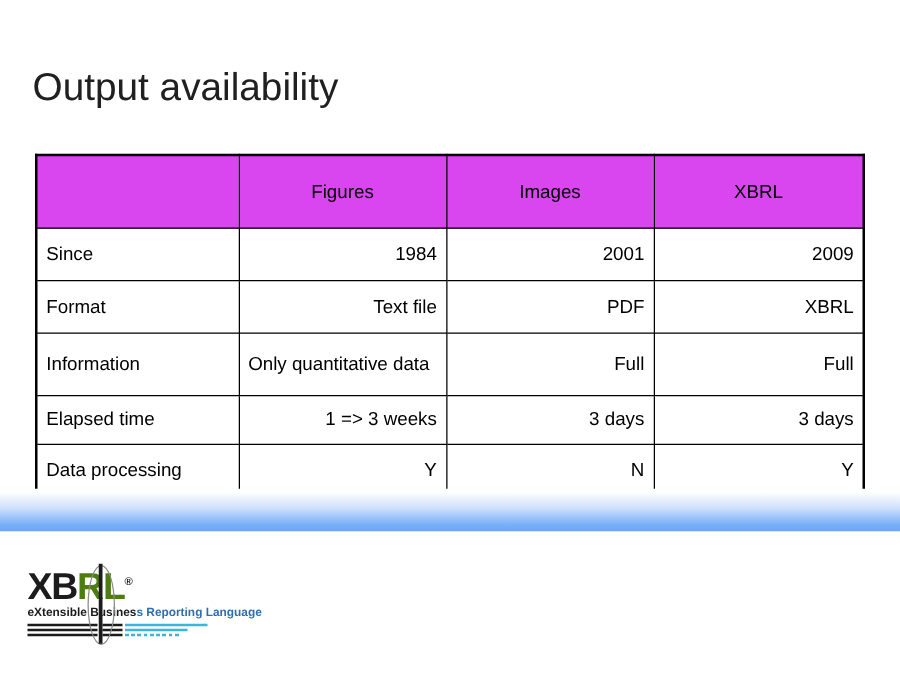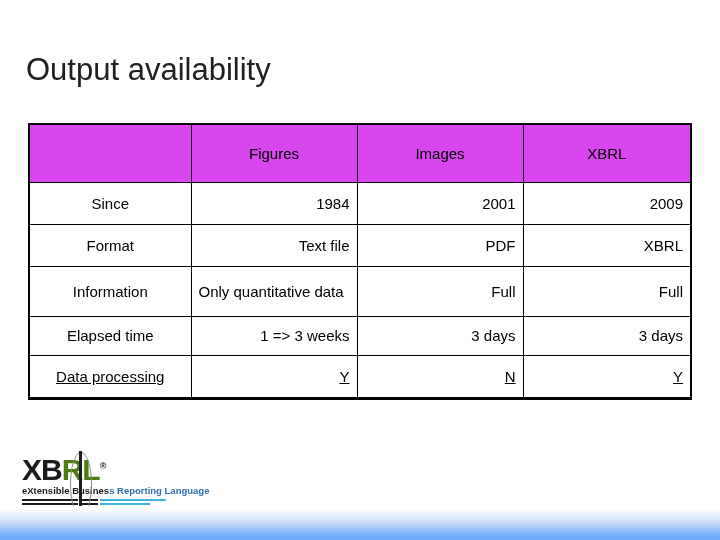--- a/index.html
+++ b/index.html
@@ -11,21 +11,21 @@
     height: 540px;
     background: #ffffff;
     font-family: "Liberation Sans", sans-serif;
     overflow: hidden;
     position: relative;
   }
   .slide {
     position: absolute;
     inset: 0;
     width: 720px;
-    height: 540px;
+    height: 425px;
   }
   .slide-title {
     position: absolute;
     left: 26px;
     top: 52px;
     font-size: 31px;
     font-weight: normal;
     color: #202020;
     letter-spacing: 0px;
     white-space: nowrap;
@@ -60,34 +60,34 @@
     background: #d946ef;
     height: 57px;
     font-size: 18px;
     text-align: center;
     font-weight: normal;
   }
   .hdr-row th.blank {
     text-align: left;
   }
   .rowlabel {
-    text-align: center;
+    text-align: left;
     font-size: 15px;
   }
   .cell-center {
     text-align: right;
   }
   .cell-left {
     text-align: left;
   }
   .r-since td { height: 41px; }
   .r-format td { height: 41px; }
   .r-information td { height: 49px; }
   .r-elapsed td { height: 38px; }
-  .r-dataproc td { height: 41px; text-decoration: underline; }
+  .r-dataproc td { height: 41px; }
   .r-exhaust td { height: 42px; }
 
   .logo {
     position: absolute;
     left: 22px;
     top: 455px;
     width: 150px;
     height: 62px;
   }
   .logo-word {

